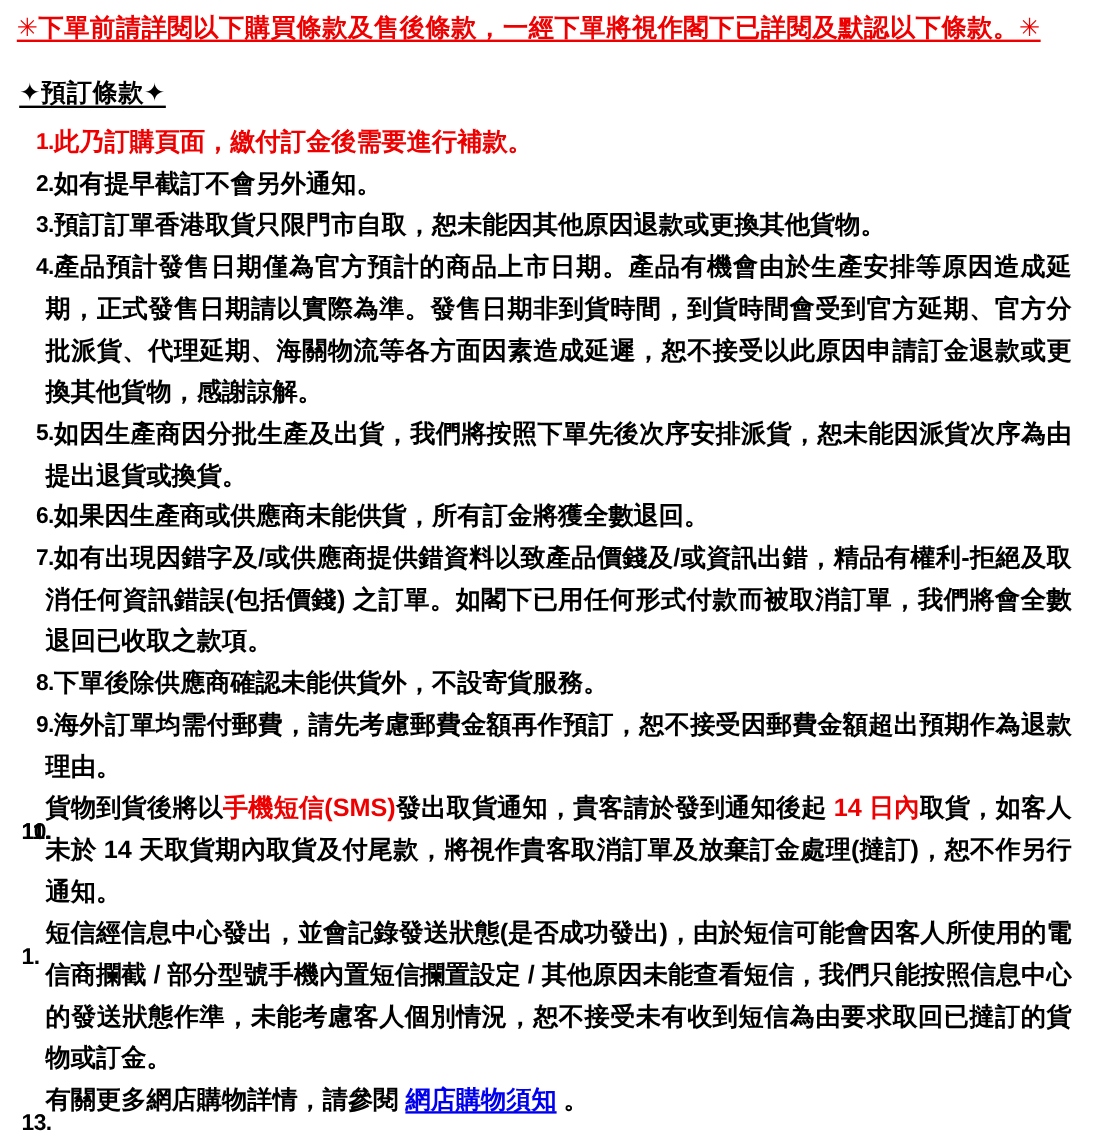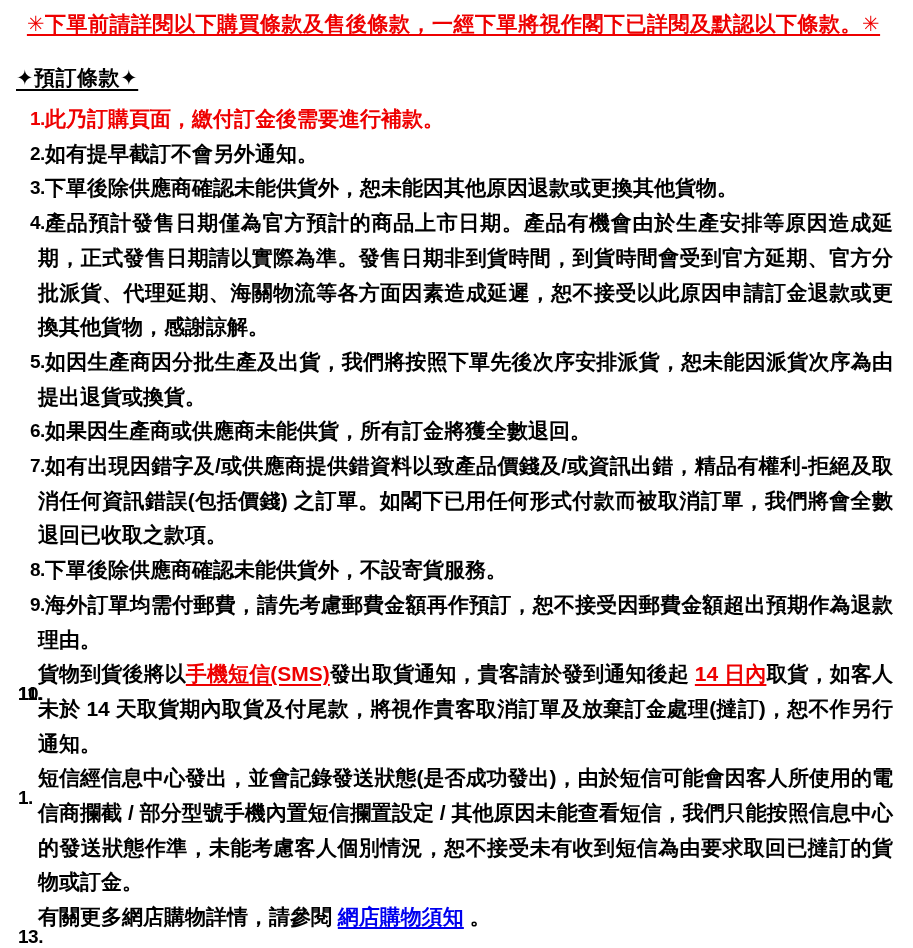--- a/index.html
+++ b/index.html
@@ -19,21 +19,20 @@
   .doc {
     padding: 6px 20px 0 10px;
   }
   .notice {
     color: #ee0000;
     text-decoration: underline;
     text-underline-offset: 3px;
     line-height: 28px;
     margin: 4px 0 0 4px;
     letter-spacing: 0.5px;
-    text-align: center;
   }
   .section-title {
     display: inline-block;
     margin: 26px 0 0 6px;
     line-height: 28px;
     text-decoration: underline;
     text-underline-offset: 4px;
     letter-spacing: 0.5px;
   }
   .terms {
@@ -60,21 +59,20 @@
     margin-top: 20px;
   }
   .term.sd {
     text-indent: 7px;
   }
   .term.red, .term.red .num {
     color: #ee0000;
   }
   .hl-red {
     color: #ee0000;
-    text-decoration: underline;
     text-underline-offset: 3px;
   }
   .link-blue {
     color: #0000ee;
     text-decoration: underline;
     text-underline-offset: 3px;
     cursor: pointer;
   }
 </style>
 </head>
@@ -95,21 +93,21 @@
       <span>此乃訂購頁面，繳付訂金後需要進行補款。</span>
     </div>
 
     <div class="term sd">
       <span class="num">2.</span>
       <span>如有提早截訂不會另外通知。</span>
     </div>
 
     <div class="term sd">
       <span class="num">3.</span>
-      <span>下單後除供應商確認未能供貨外，恕未能因其他原因退款或更換其他貨物。</span>
+      <span>預訂訂單香港取貨只限門市自取，恕未能因其他原因退款或更換其他貨物。</span>
     </div>
 
     <div class="term sd">
       <span class="num">4.</span>
       <span>產品預計發售日期僅為官方預計的商品上市日期。產品有機會由於生產安排等原因造成延期，正式發售日期請以實際為準。發售日期非到貨時間，到貨時間會受到官方延期、官方分批派貨、代理延期、海關物流等各方面因素造成延遲，恕不接受以此原因申請訂金退款或更換其他貨物，感謝諒解。</span>
     </div>
 
     <div class="term sd">
       <span class="num">5.</span>
       <span>如因生產商因分批生產及出貨，我們將按照下單先後次序安排派貨，恕未能因派貨次序為由提出退貨或換貨。</span>

